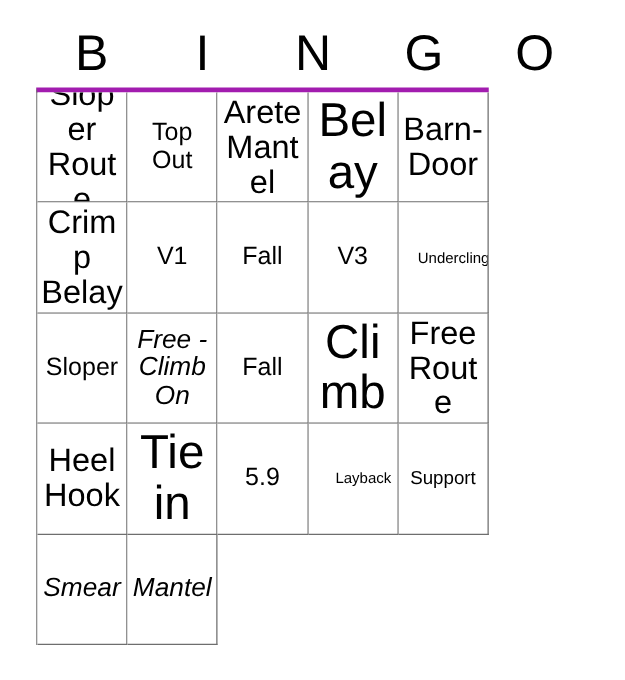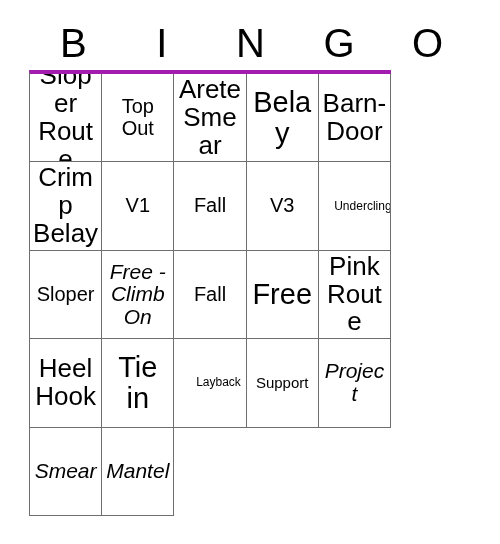--- a/index.html
+++ b/index.html
@@ -78,21 +78,21 @@
     line-height: 1.07;
     font-family: "Liberation Sans", sans-serif;
     font-weight: 400;
     color: #000000;
     word-wrap: break-word;
     overflow-wrap: break-word;
   }
 
   
   .sz-xl  { font-size: 20px; }
-  .sz-lg  { font-size: 29px; }
+  .sz-lg  { font-size: 38px; }
   .sz-md  { font-size: 26px; }
   .sz-sm  { font-size: 21px; font-style: italic; }
   .sz-xs  { font-size: 15px; text-align: center; }
   .sz-xxs { font-size: 12px; margin-left: 17px; }
 
   .align-left { text-align: left; }
 </style>
 </head>
 <body>
 
@@ -107,21 +107,21 @@
   </div>
 
   <div id="bingo-grid">
       <div class="cell">
         <span class="cell-text sz-md">Sloper Route</span>
       </div>
       <div class="cell">
         <span class="cell-text sz-xl">Top Out</span>
       </div>
       <div class="cell">
-        <span class="cell-text sz-md">Arete Smear</span>
+        <span class="cell-text sz-md">Arete Mantel</span>
       </div>
       <div class="cell">
         <span class="cell-text sz-lg">Belay</span>
       </div>
       <div class="cell">
         <span class="cell-text sz-md">Barn-Door</span>
       </div>
       <div class="cell">
         <span class="cell-text sz-md">Crimp Belay</span>
       </div>
@@ -140,39 +140,39 @@
       <div class="cell">
         <span class="cell-text sz-xl">Sloper</span>
       </div>
       <div class="cell">
         <span class="cell-text sz-sm">Free - Climb On</span>
       </div>
       <div class="cell">
         <span class="cell-text sz-xl">Fall</span>
       </div>
       <div class="cell">
-        <span class="cell-text sz-lg">Free</span>
+        <span class="cell-text sz-lg">Climb</span>
       </div>
       <div class="cell">
-        <span class="cell-text sz-md">Pink Route</span>
+        <span class="cell-text sz-md">Free Route</span>
       </div>
       <div class="cell">
         <span class="cell-text sz-md">Heel Hook</span>
       </div>
       <div class="cell">
         <span class="cell-text sz-lg">Tie in</span>
       </div>
       <div class="cell">
+        <span class="cell-text sz-xl">5.9</span>
+      </div>
+      <div class="cell">
         <span class="cell-text sz-xxs">Layback</span>
       </div>
       <div class="cell">
         <span class="cell-text sz-xs">Support</span>
-      </div>
-      <div class="cell">
-        <span class="cell-text sz-sm">Project</span>
       </div>
       <div class="cell">
         <span class="cell-text sz-sm">Smear</span>
       </div>
       <div class="cell">
         <span class="cell-text sz-sm">Mantel</span>
       </div>
     </div>
 
 </div>

